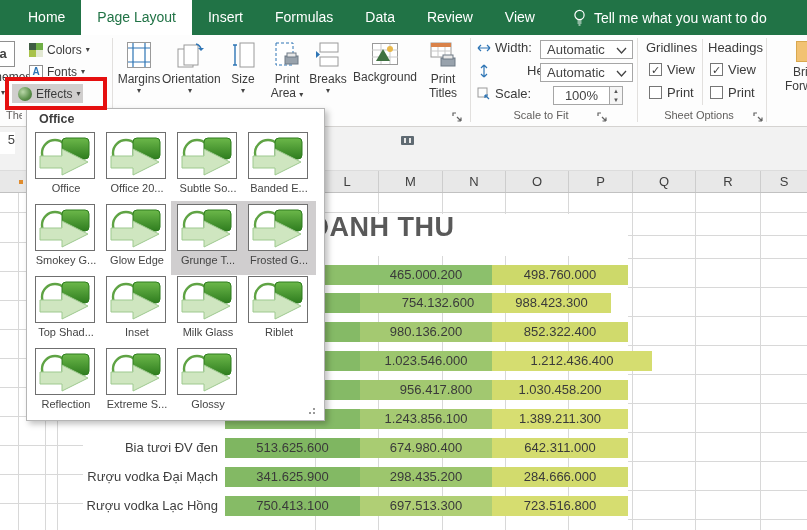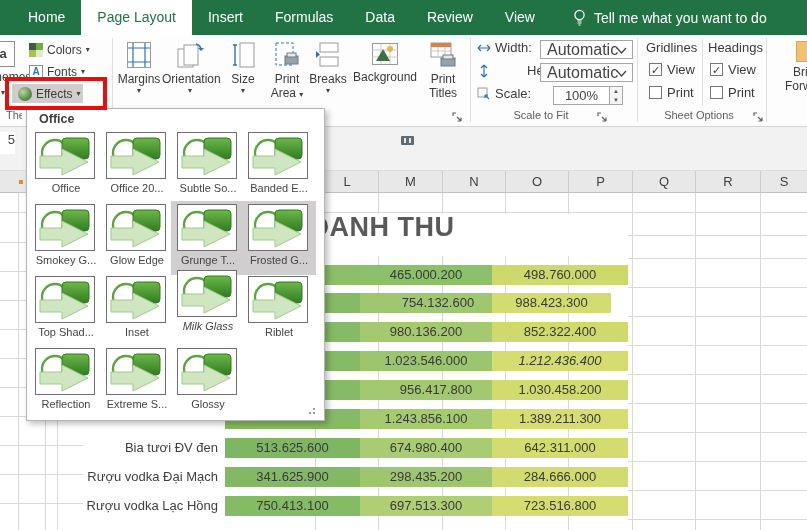--- a/index.html
+++ b/index.html
@@ -26,21 +26,21 @@
   .bigbtn .l2 { line-height:14px; }
   .bigbtn .dd { font-size:8px; color:#444; line-height:10px; }
 
   .colors-ic { display:inline-block; width:14px; height:14px; position:relative; }
   .colors-ic i { position:absolute; width:7px; height:7px; }
   .fonts-ic { display:inline-block; width:14px; height:14px; border:1px solid #8f8f8f; background:#fff; color:#2e75b5; font-size:10px; font-weight:bold; text-align:center; line-height:12px; }
   .effects-ic { display:inline-block; width:14px; height:14px; border-radius:50%; background:radial-gradient(circle at 35% 35%, #b9d7a8, #5b8f4a 60%, #3f6b35); }
   .effects-btn { background:#d0cecd; }
   .red-annotation { position:absolute; left:5px; top:77px; width:102px; height:33px; border:4px solid #e50f0f; z-index:80; }
 
-  .combo { position:absolute; width:93px; height:19px; background:#fff; border:1px solid #a6a6a6; font-size:16px; color:#444; line-height:17px; padding-left:6px; }
+  .combo { position:absolute; width:93px; height:19px; background:#fff; border:1px solid #a6a6a6; font-size:13px; color:#444; line-height:17px; padding-left:6px; }
   .combo svg { position:absolute; right:5px; top:6px; }
   .spin { position:absolute; width:57px; height:19px; background:#fff; border:1px solid #a6a6a6; font-size:13px; color:#444; line-height:17px; text-align:center; }
   .spinner { position:absolute; width:13px; height:19px; border:1px solid #a6a6a6; border-left:none; background:#f5f5f5; font-size:6px; color:#555; text-align:center; line-height:9px; }
   .roww { position:absolute; display:flex; align-items:center; gap:4px; font-size:13px; color:#3b3b3b; }
 
   .chk { position:absolute; display:flex; align-items:center; gap:5px; font-size:13px; color:#3b3b3b; }
   .chk .box { width:13px; height:13px; border:1px solid #767676; background:#fff; font-size:11px; line-height:12px; text-align:center; color:#3b3b3b; }
   .chk .box span { visibility:hidden; }
   .chk.checked .box span { visibility:visible; }
 
@@ -341,21 +341,21 @@
         <div class="tcell" style="left: 360px; width: 132px; top: 138px; background: rgb(140, 192, 108);">465.000.200</div>
         <div class="tcell" style="left: 492px; width: 136px; top: 138px; background: rgb(205, 217, 106);">498.760.000</div>
         <div class="tcell" style="left: 225px; width: 135px; top: 166px; background: rgb(133, 186, 102);"></div>
         <div class="tcell" style="left: 360px; width: 156px; top: 166px; background: rgb(158, 199, 111);">754.132.600</div>
         <div class="tcell" style="left: 492px; width: 119px; top: 166px; background: rgb(211, 220, 110);">988.423.300</div>
         <div class="tcell" style="left: 225px; width: 135px; top: 195px; background: rgb(133, 186, 102);"></div>
         <div class="tcell" style="left: 360px; width: 132px; top: 195px; background: rgb(164, 201, 113);">980.136.200</div>
         <div class="tcell" style="left: 492px; width: 136px; top: 195px; background: rgb(208, 218, 108);">852.322.400</div>
         <div class="tcell" style="left: 225px; width: 135px; top: 224px; background: rgb(133, 186, 102);"></div>
         <div class="tcell" style="left: 360px; width: 132px; top: 224px; background: rgb(156, 198, 109);">1.023.546.000</div>
-        <div class="tcell" style="left: 492px; width: 136px; top: 224px; background: rgb(213, 221, 112); font-style: italic;">1.212.436.400</div>
+        <div class="tcell" style="left: 492px; width: 160px; top: 224px; background: rgb(213, 221, 112);">1.212.436.400</div>
         <div class="tcell" style="left: 225px; width: 135px; top: 253px; background: rgb(133, 186, 102);"></div>
         <div class="tcell" style="left: 360px; width: 152px; top: 253px; background: rgb(162, 200, 112);">956.417.800</div>
         <div class="tcell" style="left: 492px; width: 136px; top: 253px; background: rgb(210, 219, 109);">1.030.458.200</div>
         <div class="tcell" style="left: 225px; width: 135px; top: 282px; background: rgb(133, 186, 102);"></div>
         <div class="tcell" style="left: 360px; width: 132px; top: 282px; background: rgb(166, 202, 114);">1.243.856.100</div>
         <div class="tcell" style="left: 492px; width: 136px; top: 282px; background: rgb(215, 222, 113);">1.389.211.300</div>
         <div class="trow-label" style="left: 83px; width: 135px; top: 311px;">Bia tươi ĐV đen</div>
         <div class="tcell" style="left: 225px; width: 135px; top: 311px; background: rgb(127, 182, 97);">513.625.600</div>
         <div class="tcell" style="left: 360px; width: 132px; top: 311px; background: rgb(169, 204, 114);">674.980.400</div>
         <div class="tcell" style="left: 492px; width: 136px; top: 311px; background: rgb(212, 220, 111);">642.311.000</div>
@@ -466,21 +466,21 @@
         <div class="fx-item" style="left: 76px; top: 167px;">
           <div class="fx-thumb">
   <svg viewBox="0 0 58 45" width="58" height="45">
     <circle cx="19" cy="20" r="13" fill="none" stroke="#5fa344" stroke-width="2.4"></circle>
     <rect x="26" y="5" width="27" height="21" rx="4" fill="url(#fxgrad)" stroke="#2e7d1e" stroke-width="1"></rect>
     <polygon points="4,23 26,23 26,16 52,29 26,42 26,35 4,35" fill="#cfe6c0" stroke="#9ec98f" stroke-width="1"></polygon>
   </svg>
 </div>
           <div class="fx-label">Inset</div>
         </div>
-        <div class="fx-item" style="left: 147px; top: 161px; font-style: italic;">
+        <div class="fx-item" style="left: 147px; top: 167px;">
           <div class="fx-thumb">
   <svg viewBox="0 0 58 45" width="58" height="45">
     <circle cx="19" cy="20" r="13" fill="none" stroke="#5fa344" stroke-width="2.4"></circle>
     <rect x="26" y="5" width="27" height="21" rx="4" fill="url(#fxgrad)" stroke="#2e7d1e" stroke-width="1"></rect>
     <polygon points="4,23 26,23 26,16 52,29 26,42 26,35 4,35" fill="#cfe6c0" stroke="#9ec98f" stroke-width="1"></polygon>
   </svg>
 </div>
           <div class="fx-label">Milk Glass</div>
         </div>
         <div class="fx-item" style="left: 218px; top: 167px;">

